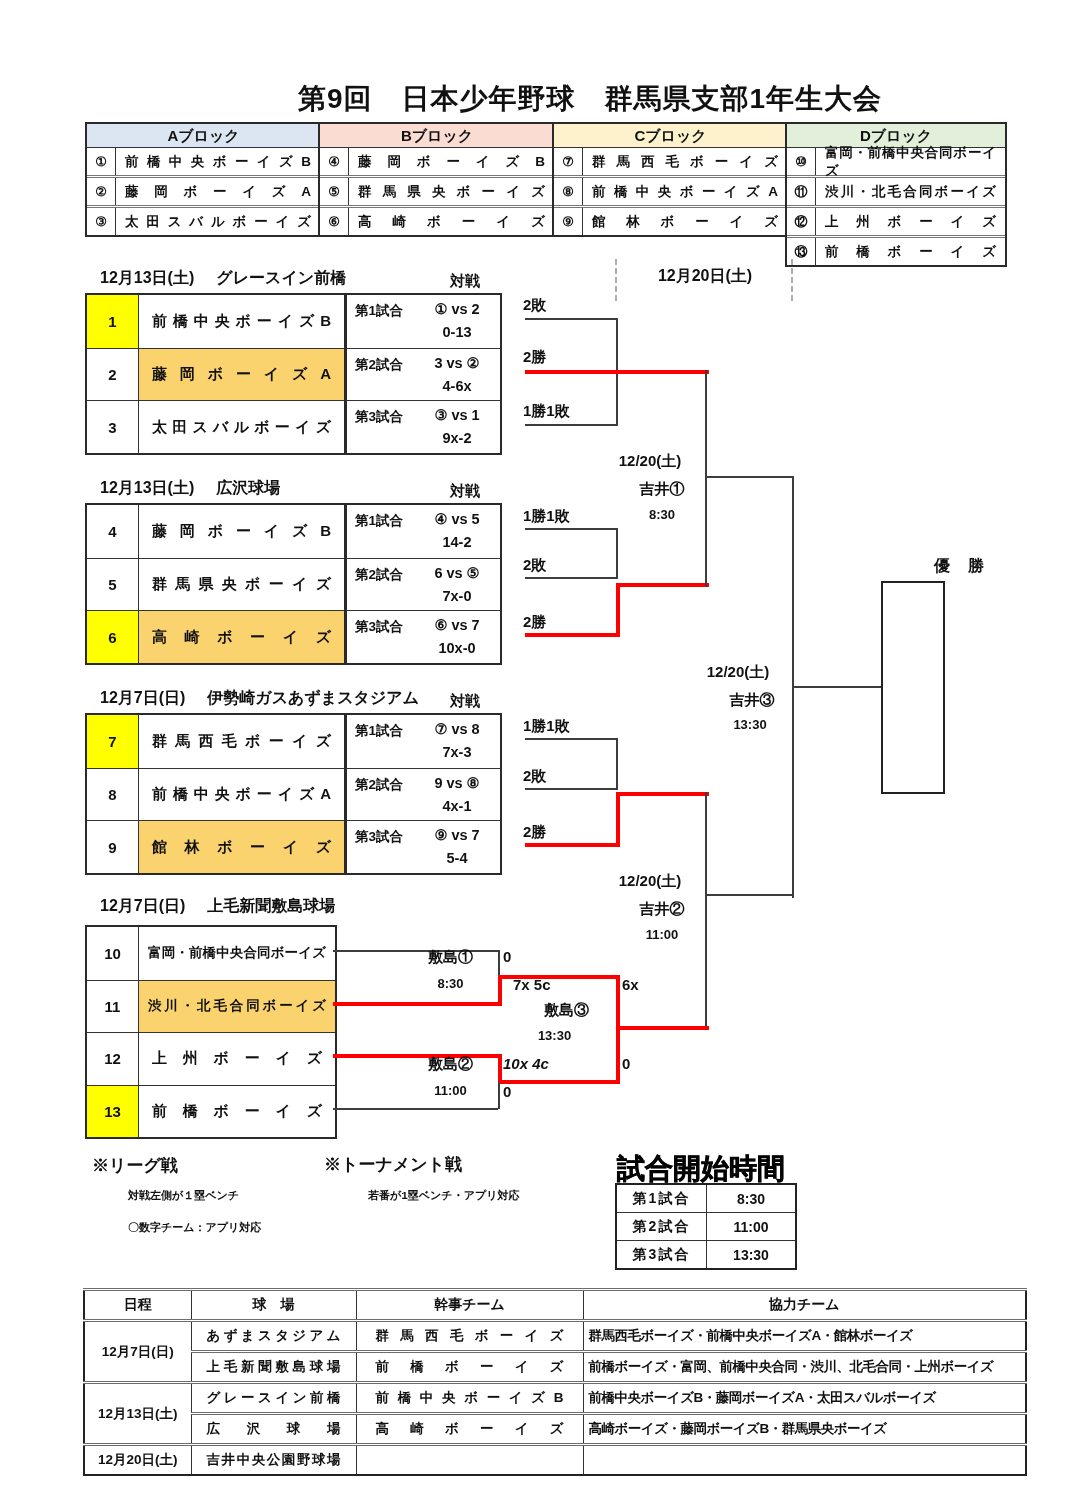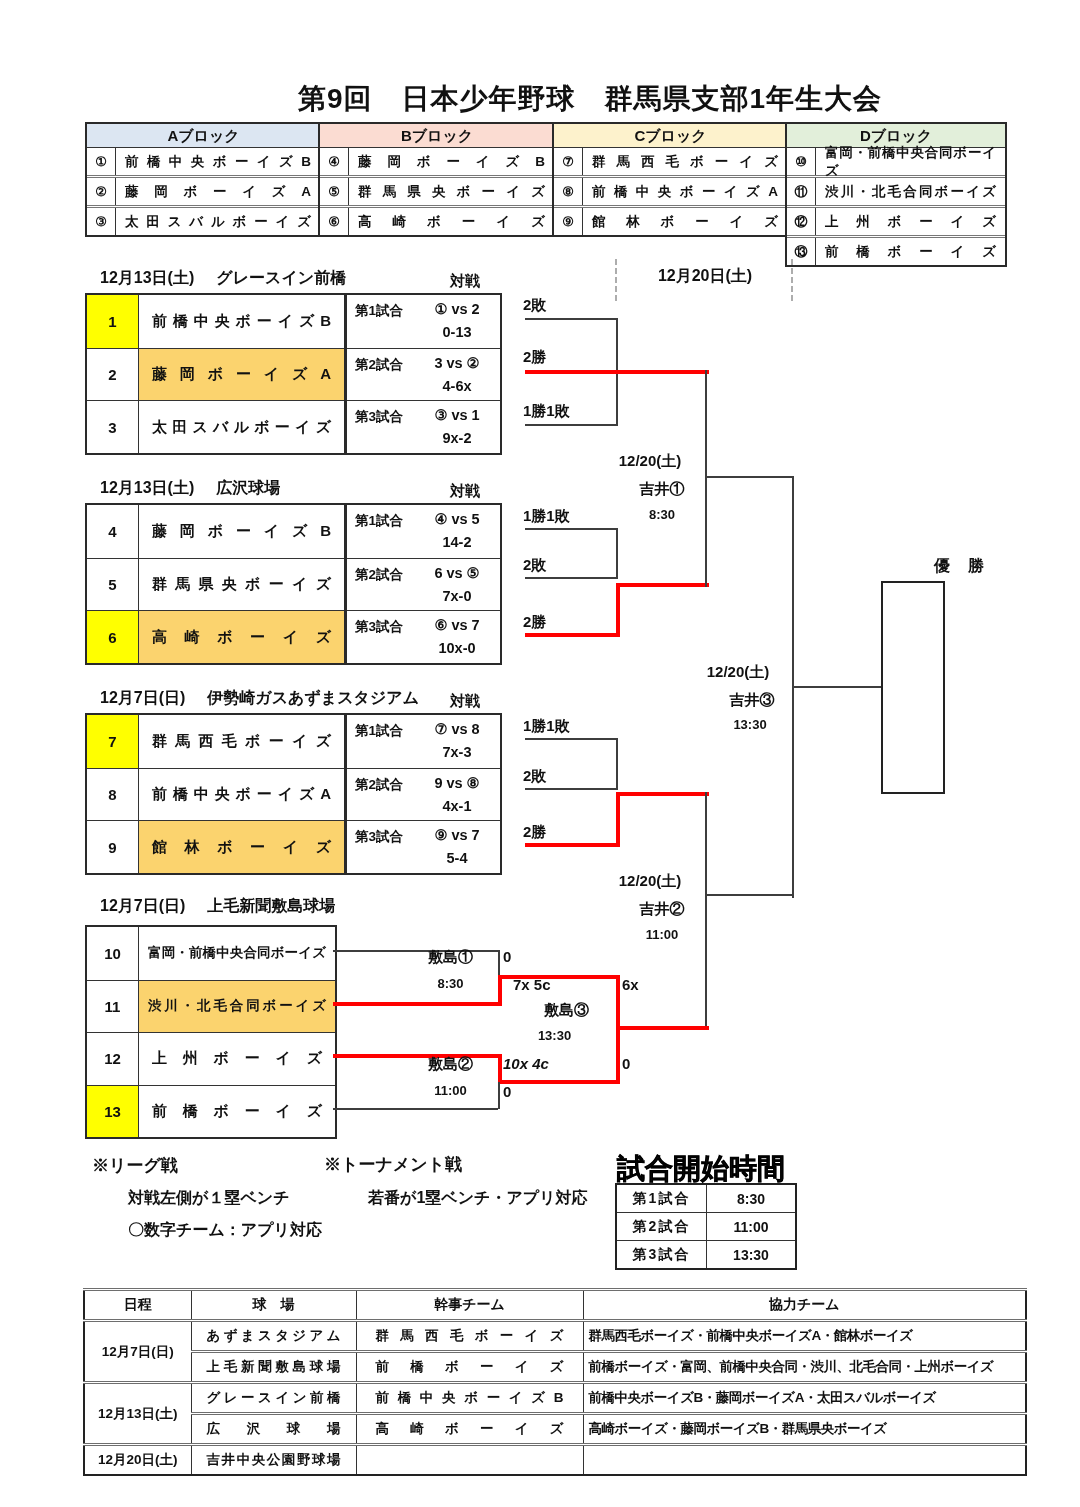--- a/index.html
+++ b/index.html
@@ -42,21 +42,21 @@
   .fdate{position:absolute;width:110px;text-align:center;font-size:15px;}
   .fname{position:absolute;width:110px;text-align:center;font-size:15px;}
   .ftime{position:absolute;width:110px;text-align:center;font-size:13px;}
   .shlabel{position:absolute;width:85px;text-align:center;font-size:15px;}
   .shtime{position:absolute;width:85px;text-align:center;font-size:13px;}
   .shscore{position:absolute;font-size:15px;white-space:nowrap;}
   .champ-box{position:absolute;left:881px;top:581px;width:60px;height:209px;border:2px solid #222;background:#fff;}
   .champ-label{position:absolute;left:929px;top:556px;width:60px;font-size:16px;padding:0 5px;box-sizing:border-box;}
   
   .leghead{position:absolute;font-size:17px;white-space:nowrap;}
-  .legline{position:absolute;font-size:16px;white-space:nowrap;}
+  .legline{position:absolute;font-size:11px;white-space:nowrap;font-family:Liberation Mono, monospace;}
   .sttitle{position:absolute;left:617px;top:1150px;font-size:28px;-webkit-text-stroke:0.6px #000;white-space:nowrap;font-family:Liberation Mono, monospace;}
   .sttable{position:absolute;left:615px;top:1183px;width:178px;border:2px solid #222;background:#fff;}
   .strow{display:grid;grid-template-columns:90px 88px;height:27px;}
   .strow + .strow{border-top:1.5px solid #333;}
   .stc1{border-right:1.5px solid #333;display:flex;align-items:center;justify-content:center;font-size:14px;letter-spacing:2px;}
   .stc2{display:flex;align-items:center;justify-content:center;font-size:14px;}
   
   .sched{position:absolute;left:83px;top:1288px;border-collapse:collapse;table-layout:fixed;width:942px;background:#fff;}
   .sched th,.sched td{border-left:1.5px solid #333;border-top:3px double #6e6e6e;overflow:hidden;white-space:nowrap;}
   .sched{border:2px solid #222;}

